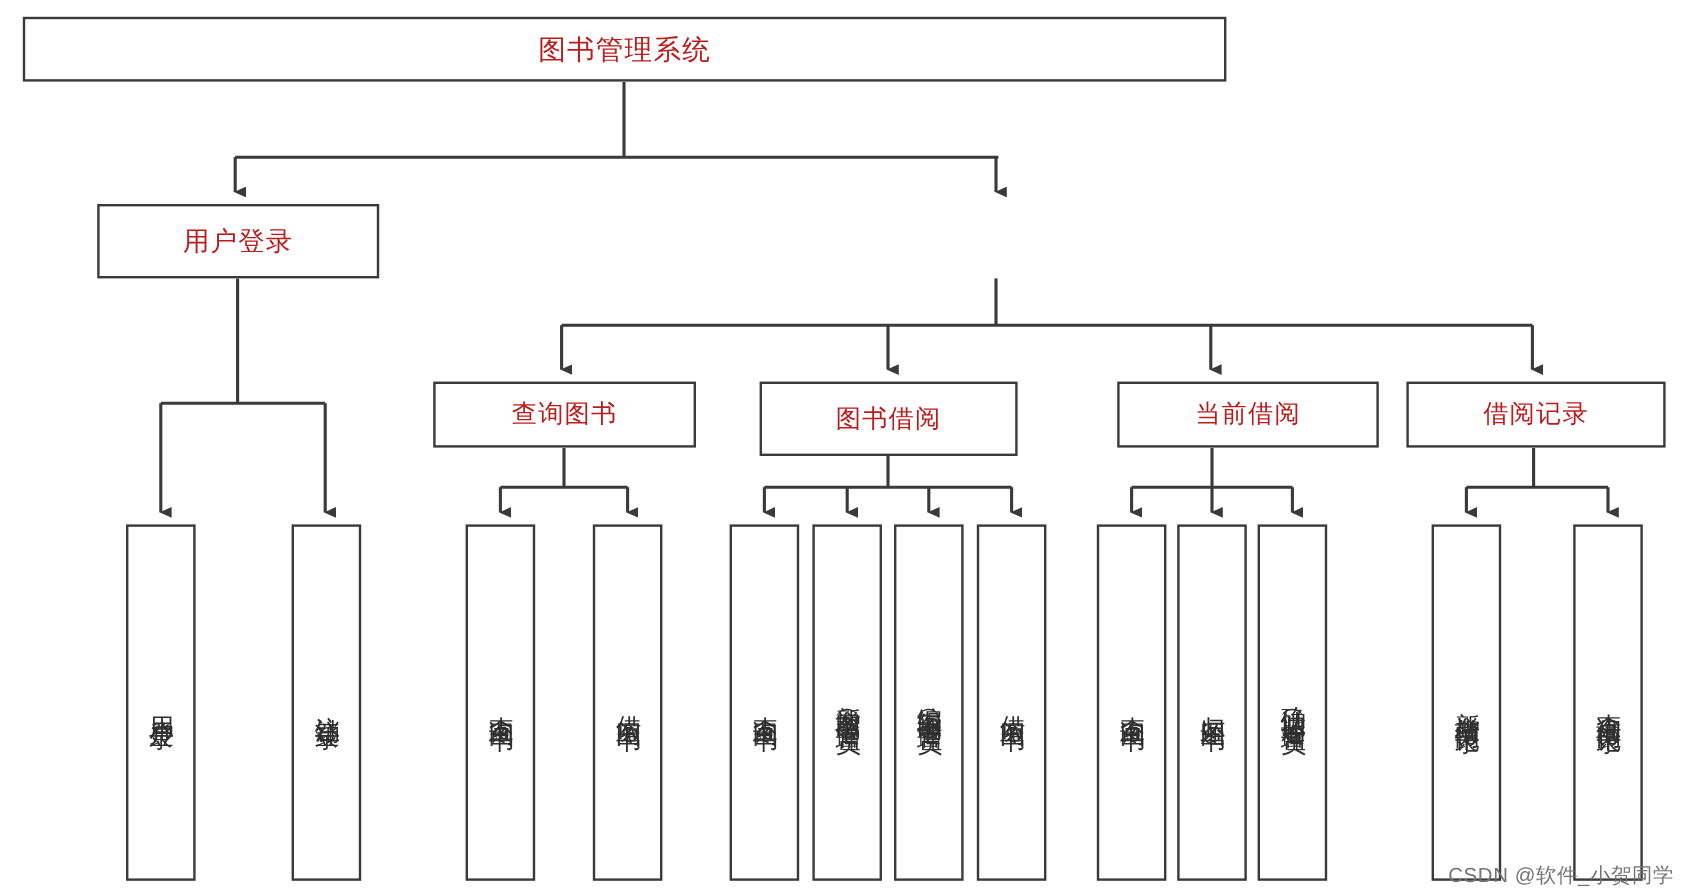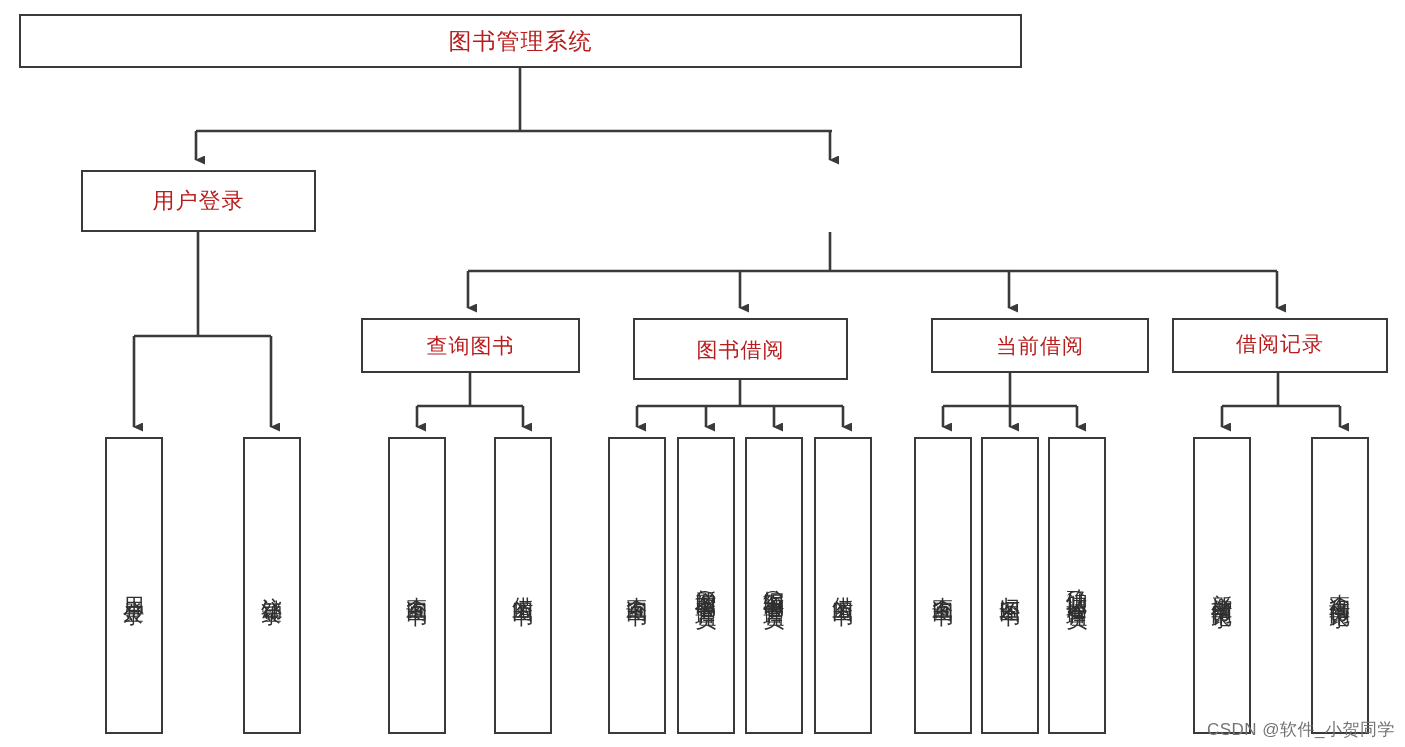--- a/index.html
+++ b/index.html
@@ -125,21 +125,21 @@
 
   <div class="node lvl3" style="left:361px;top:318px;width:219px;height:55px;">
     <span class="lbl">查询图书</span>
   </div>
   <div class="node lvl3" style="left:633px;top:318px;width:215px;height:62px;">
     <span class="lbl">图书借阅</span>
   </div>
   <div class="node lvl3" style="left:902px;top:318px;width:218px;height:55px;margin-left:29px;">
     <span class="lbl">当前借阅</span>
   </div>
-  <div class="node lvl3" style="left:1172px;top:318px;width:216px;height:55px;font-family:Liberation Mono, monospace;">
+  <div class="node lvl3" style="left:1172px;top:318px;width:216px;height:55px;">
     <span class="lbl">借阅记录</span>
   </div>
 
   <div class="leaf" style="left:105px;top:437px;width:58px;height:297px;">
     <span class="vlbl">用户登录</span>
   </div>
   <div class="leaf" style="left:243px;top:437px;width:58px;height:297px;">
     <span class="vlbl">注销登录</span>
   </div>
 

